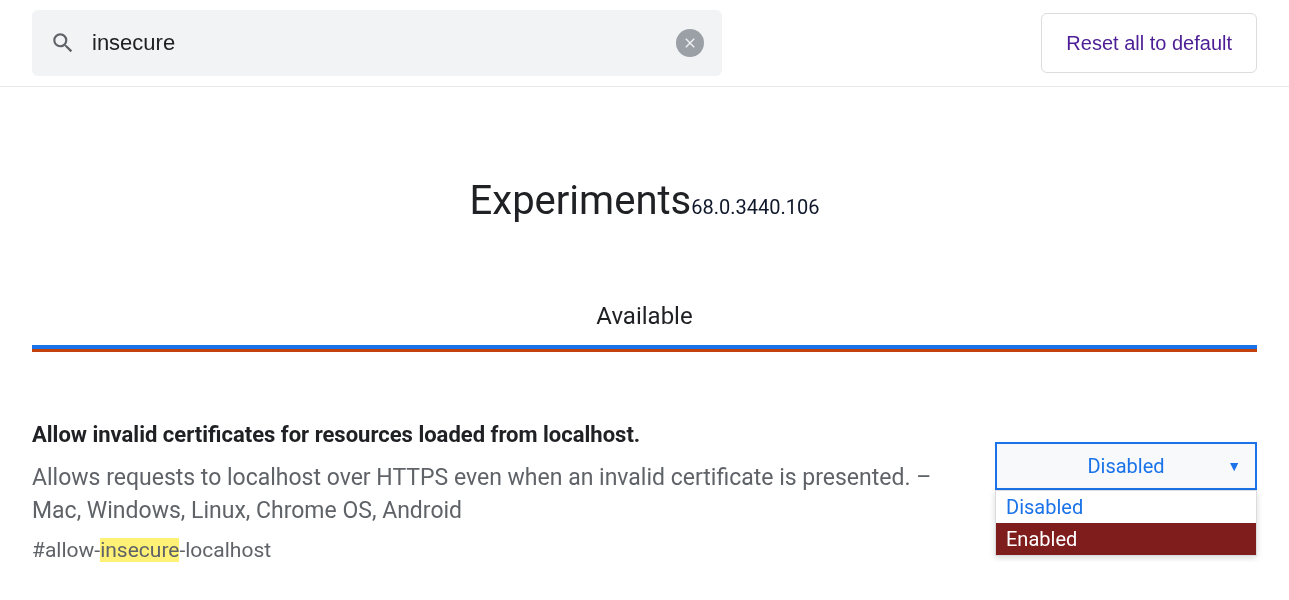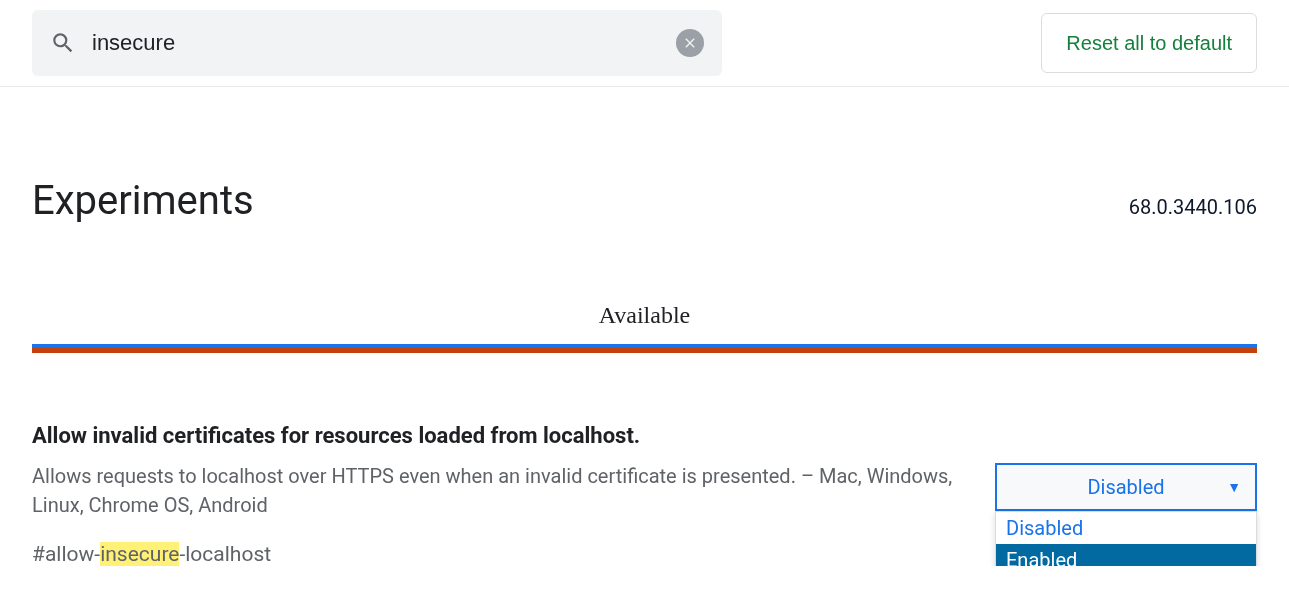--- a/index.html
+++ b/index.html
@@ -51,44 +51,43 @@
     }
     .clear-btn svg { width: 16px; height: 16px; fill: #f1f3f4; }
     .spacer { flex: 1; }
     .reset-btn {
       height: 60px;
       padding: 0 24px;
       background: #fff;
       border: 1px solid #dadce0;
       border-radius: 6px;
       font-size: 20px;
-      color: #15803d;
+      color: #4c1d95;
       cursor: pointer;
     }
     .content { padding: 0 32px; }
     .header-row {
       display: flex;
       align-items: baseline;
-      justify-content: space-between;
+      justify-content: center;
       margin-top: 90px;
       margin-bottom: 60px;
     }
     .page-title {
       font-size: 40px;
       font-weight: 400;
       color: #202124;
     }
     .version {
       font-size: 20px;
       color: #0f172a;
     }
     .tabs {
       display: flex;
-      border-bottom: 6px solid #c2410c;
-      font-family: Liberation Serif, serif;
+      border-bottom: 4px solid #c2410c;
     }
     .tab {
       flex: 1;
       text-align: center;
       font-size: 24px;
       color: #202124;
       padding: 18px 0;
       cursor: pointer;
       position: relative;
     }
@@ -105,34 +104,34 @@
       gap: 16px;
     }
     .flag-text { flex: 1; }
     .flag-title {
       font-size: 22px;
       font-weight: 700;
       color: #202124;
       margin-bottom: 14px;
     }
     .flag-desc {
-      font-size: 20px;
+      font-size: 23px;
       color: #5f6368;
       line-height: 1.45;
-      margin-bottom: 22px;
+      margin-bottom: 10px;
     }
     .flag-id {
       font-size: 21px;
       color: #5f6368;
     }
     .hl { background: #fff176; }
     .select-wrap {
       position: relative;
       align-self: flex-start;
-      margin-top: 40px;
+      margin-top: 20px;
     }
     .select-box {
       width: 262px;
       height: 48px;
       border: 2px solid #1a73e8;
       background: #f8f9fa;
       display: flex;
       align-items: center;
       justify-content: center;
       color: #1a73e8;
@@ -155,21 +154,21 @@
       border: 1px solid #dadce0;
       box-shadow: 0 2px 6px rgba(0,0,0,0.15);
     }
     .dropdown-option {
       padding: 4px 10px;
       font-size: 20px;
       color: #1a73e8;
       cursor: pointer;
     }
     .dropdown-option.highlighted {
-      background: #0369a1;
+      background: #7f1d1d;
       color: #fff;
     }
   </style>
 </head>
 <body>
 
 <div class="top-bar">
   <div class="search-wrap">
     <svg class="search-icon-svg" viewBox="0 0 24 24">
         <path d="M15.5 14h-.79l-.28-.27A6.471 6.471 0 0016 9.5 6.5 6.5 0 109.5 16c1.61 0 3.09-.59 4.23-1.57l.27.28v.79l5 4.99L20.49 19l-4.99-5zm-6 0C7.01 14 5 11.99 5 9.5S7.01 5 9.5 5 14 7.01 14 9.5 11.99 14 9.5 14z"></path>

